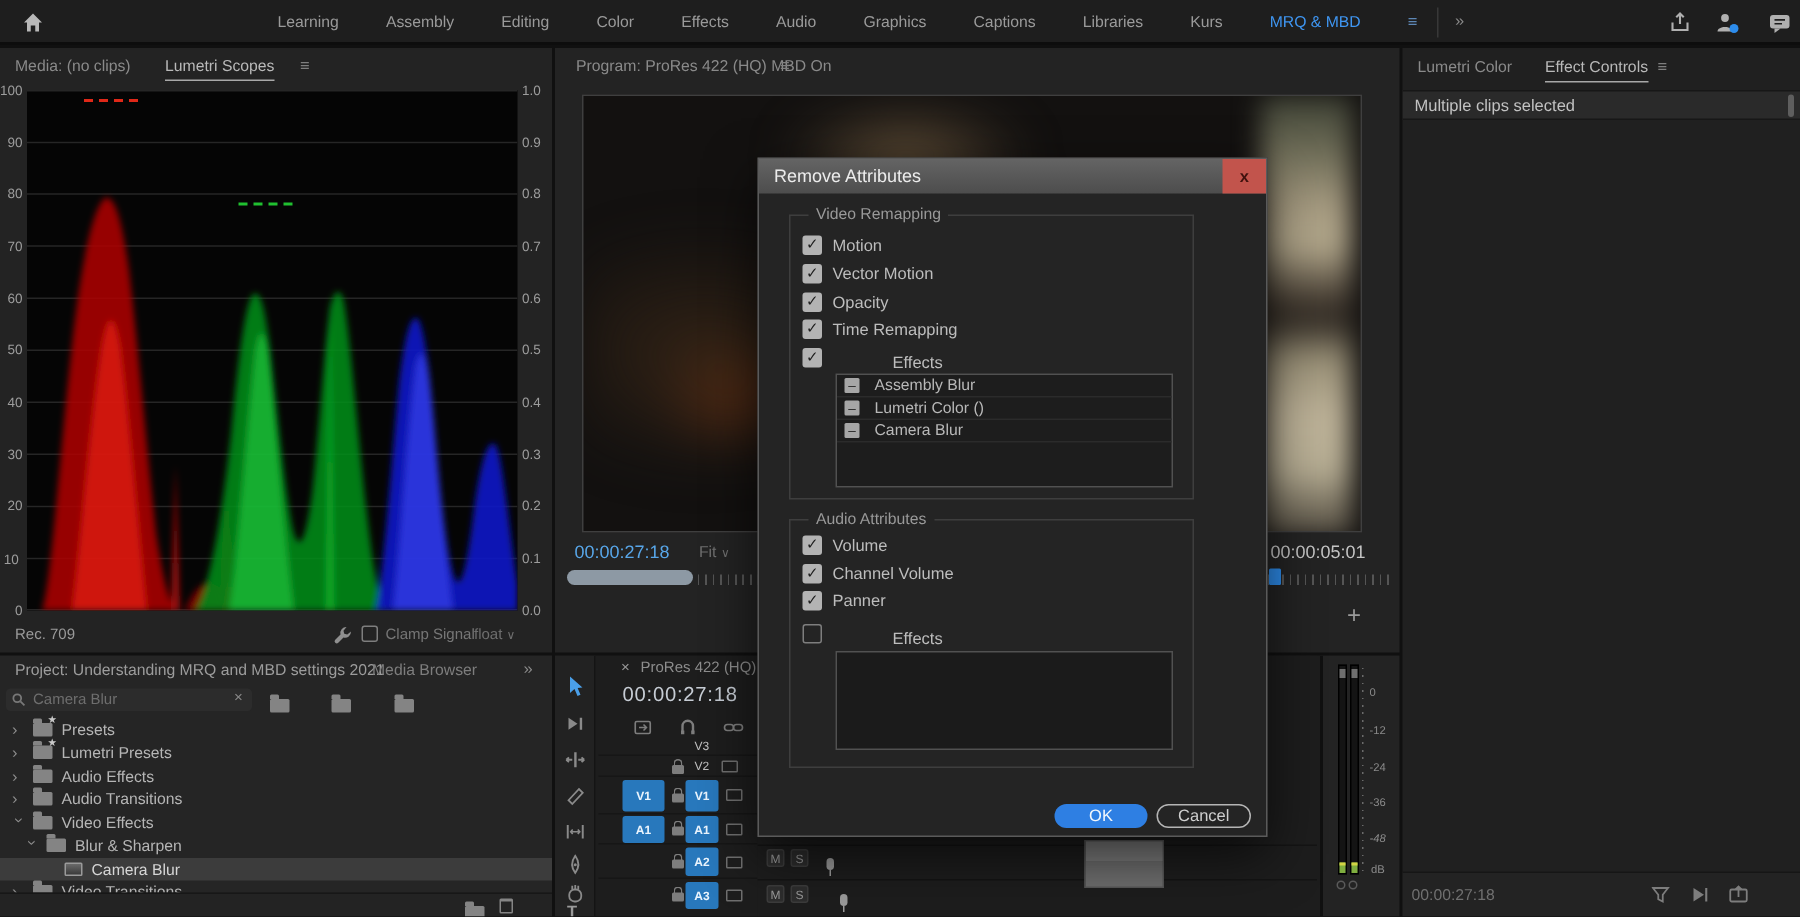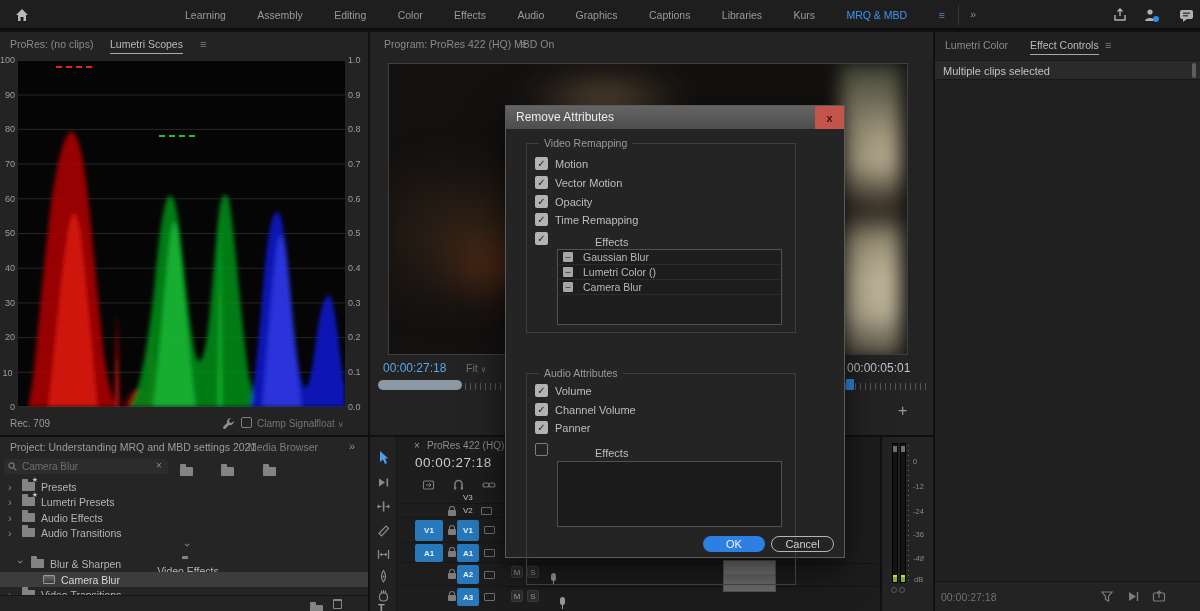--- a/index.html
+++ b/index.html
@@ -83,21 +83,21 @@
       </svg>
     <svg class="abs" style="left:1178px;top:7px" width="17" height="16" viewBox="0 0 17 16">
         <rect x="2" y="3" width="13" height="9" rx="2" fill="#b0b0b0"></rect>
         <path d="M5 12 L5 15 L9 12 Z" fill="#b0b0b0"></path>
         <line x1="5" y1="6.2" x2="12" y2="6.2" stroke="#1e1e1e" stroke-width="1.1"></line>
         <line x1="5" y1="8.8" x2="10" y2="8.8" stroke="#1e1e1e" stroke-width="1.1"></line>
       </svg>
   </div>
 
   <div class="panel" style="left:0;top:32px;width:368px;height:403px;">
-    <span class="abs tab-dim" style="left:10px;top:6px;">ProRes: (no clips)</span>
+    <span class="abs tab-dim" style="left:10px;top:6px;">Media: (no clips)</span>
     <span class="abs tab-on" style="left:110px;top:6px;">Lumetri Scopes</span>
     <span class="abs ham" style="left:200px;top:6px;">≡</span>
 
     <div>
       <span class="ticklbl" style="left:0;top:23px;text-align:right">100</span>
       <span class="ticklbl" style="left:0;top:58px;text-align:right">90</span>
       <span class="ticklbl" style="left:0;top:92px;text-align:right">80</span>
       <span class="ticklbl" style="left:0;top:127px;text-align:right">70</span>
       <span class="ticklbl" style="left:0;top:162px;text-align:right">60</span>
       <span class="ticklbl" style="left:0;top:196px;text-align:right">50</span>
@@ -257,21 +257,21 @@
     <div class="treerow" style="top:73px;padding-left:8px;">
         <span class="chev">›</span>
         <span class="folder"></span>
         <span>Audio Effects</span>
       </div>
     <div class="treerow" style="top:88px;padding-left:8px;">
         <span class="chev">›</span>
         <span class="folder"></span>
         <span>Audio Transitions</span>
       </div>
-    <div class="treerow" style="top:104px;padding-left:8px;flex-direction:column;">
+    <div class="treerow" style="top:104px;padding-left:8px;">
         <span class="chev open">›</span>
         <span class="folder"></span>
         <span>Video Effects</span>
       </div>
     <div class="treerow" style="top:119px;padding-left:17px;">
         <span class="chev open">›</span>
         <span class="folder"></span>
         <span>Blur &amp; Sharpen</span>
       </div>
     <div class="treerow" style="top:135px;padding-left:43px;background:#3c3c3c;color:#d6d6d6;">
@@ -446,34 +446,34 @@
           <span class="cb">✓</span>
           <span class="dlg-label">Time Remapping</span>
         </div>
       <div class="dlg-row" style="left:8px;top:88px;">
           <span class="cb">✓</span>
         </div>
       <span class="dlg-label abs" style="left:68px;top:92px;">Effects</span>
       <div class="fxlist" style="left:30px;top:105px;width:225px;height:76px;">
         <div class="fxrow">
             <span class="cbs">–</span>
-            <span>Gaussian Blur</span>
+            <span>Assembly Blur</span>
           </div>
         <div class="fxrow">
             <span class="cbs">–</span>
             <span>Lumetri Color ()</span>
           </div>
         <div class="fxrow">
             <span class="cbs">–</span>
             <span>Camera Blur</span>
           </div>
       </div>
     </div>
 
-    <div class="dlg-group" style="left:20px;top:240px;width:270px;height:212px;margin-top:27px;">
+    <div class="dlg-group" style="left:20px;top:240px;width:270px;height:166px;">
       <span class="dlg-legend">Audio Attributes</span>
       <div class="dlg-row" style="left:8px;top:10px;">
           <span class="cb">✓</span>
           <span class="dlg-label">Volume</span>
         </div>
       <div class="dlg-row" style="left:8px;top:29px;">
           <span class="cb">✓</span>
           <span class="dlg-label">Channel Volume</span>
         </div>
       <div class="dlg-row" style="left:8px;top:47px;">

